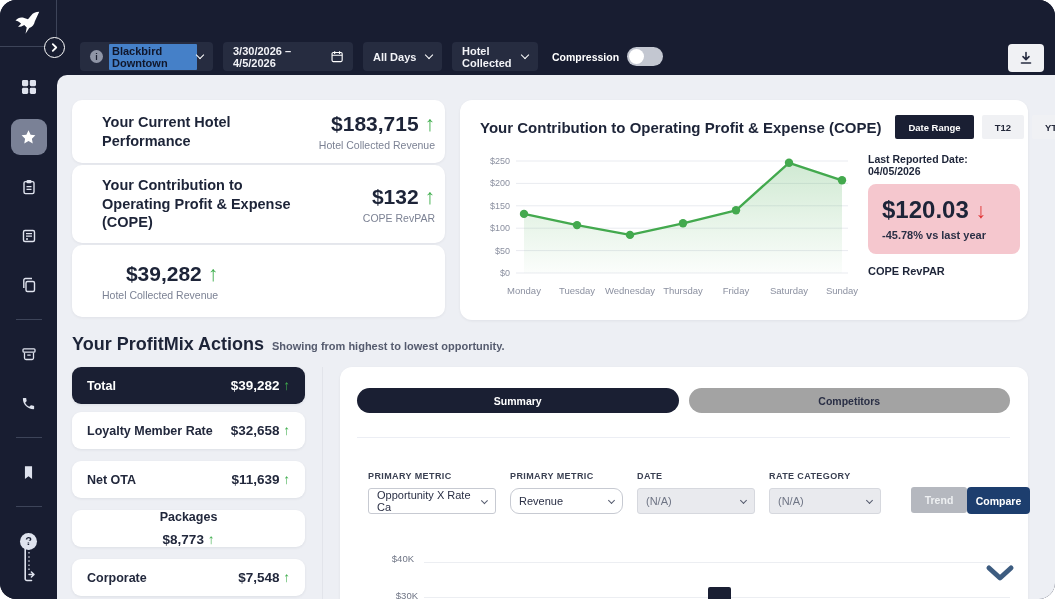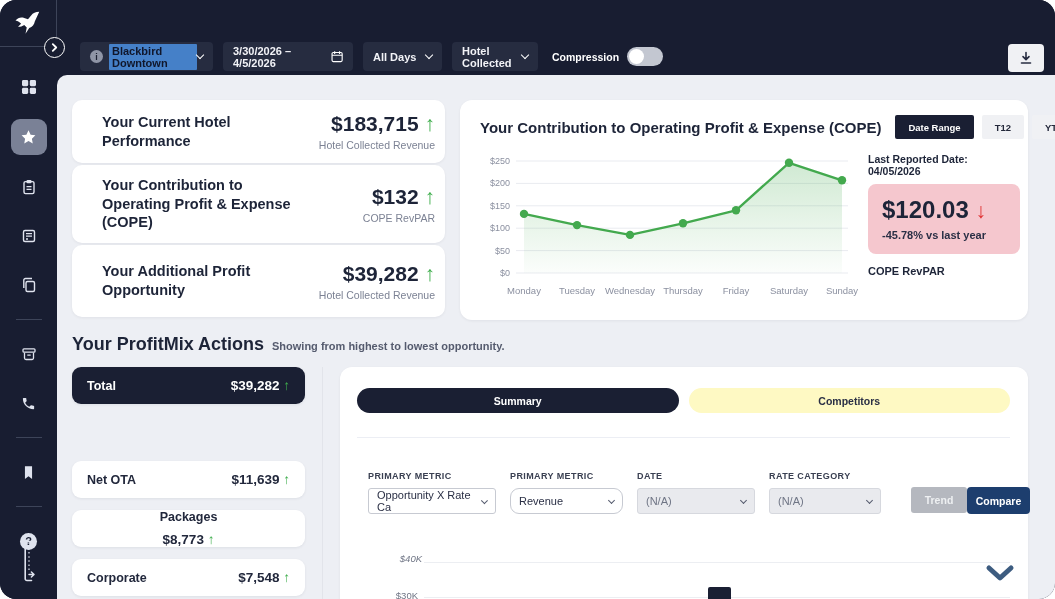--- a/index.html
+++ b/index.html
@@ -69,21 +69,21 @@
   .pm-row { position:absolute; left:15px; width:233px; height:37px; border-radius:9px; background:#fff; box-shadow:0 1px 3px rgba(20,24,40,.07); display:flex; align-items:center; justify-content:space-between; padding:0 15px; cursor:pointer; }
   .pm-row .lbl { font-size:12.5px; font-weight:bold; color:#22283c; }
   .pm-row .val { font-size:13.5px; font-weight:bold; color:#22283c; }
   .pm-row.total { background:#1a1f33; }
   .pm-row.total .lbl, .pm-row.total .val { color:#fff; }
 
   .v-div { position:absolute; left:265px; top:292px; bottom:0; width:1px; background:#e2e4ea; }
 
   .detail-panel { position:absolute; left:283px; top:292px; width:688px; height:290px; background:#fff; border-radius:12px; box-shadow:0 1px 3px rgba(20,24,40,.06); }
   .tabs { display:flex; gap:10px; padding:21px 18px 0 17px; }
-  .tab { flex:1; height:25px; border-radius:13px; font-size:10.5px; font-weight:bold; display:flex; align-items:center; justify-content:center; background:#fef9c3; color:#2a2f45; cursor:pointer; }
+  .tab { flex:1; height:25px; border-radius:13px; font-size:10.5px; font-weight:bold; display:flex; align-items:center; justify-content:center; background:#a3a3a3; color:#2a2f45; cursor:pointer; }
   .tab.active { background:#1a1f33; color:#fff; }
   .tab-div { height:1px; background:#eceef4; margin:24px 18px 0 17px; }
 
   .filters { display:flex; align-items:flex-end; gap:14px; padding:33px 0 0 28px; }
   .filter .flabel { font-size:9px; font-weight:bold; letter-spacing:.4px; color:#3a4052; margin-bottom:7px; }
   .select { height:26px; border:1px solid #c7cad2; border-radius:3px; background:#fff; display:flex; align-items:center; justify-content:space-between; padding:0 8px; font-size:11px; color:#2a2f45; cursor:pointer; }
   .select .scaret { width:5px; height:5px; border-right:1.4px solid #555b6e; border-bottom:1.4px solid #555b6e; transform:rotate(45deg); margin-top:-2px; margin-left:6px; }
   .select.disabled { background:#e9eaee; color:#6f7585; border-color:#d6d8de; cursor:default; }
   .f1 { width:128px; } .f2 { width:113px;border-radius:9px; } .f3 { width:118px; } .f4 { width:112px; }
   .btns { display:flex; margin-left:16px; }
@@ -227,21 +227,20 @@
       </div>
     </div>
     <div class="card stat-card" style="top:90px;height:78px;">
       <div class="stat-title">Your Contribution to Operating Profit &amp; Expense (COPE)</div>
       <div class="stat-right">
         <div class="stat-value"><span>$132</span> <span class="arrow-up">↑</span></div>
         <div class="stat-cap">COPE RevPAR</div>
       </div>
     </div>
     <div class="card stat-card" style="top:170px;height:72px;">
-      <div class="stat-title">Your Additional Profit Opportunity</div>
       <div class="stat-right">
         <div class="stat-value"><span>$39,282</span> <span class="arrow-up">↑</span></div>
         <div class="stat-cap">Hotel Collected Revenue</div>
       </div>
     </div>
 
     <div class="card cope-card">
       <div class="cope-head">
         <div class="cope-title">Your Contribution to Operating Profit &amp; Expense (COPE)</div>
         <div class="pill active">Date Range</div>
@@ -299,20 +298,24 @@
 
     <div class="pm-heading">
       <span class="pm-title">Your ProfitMix Actions</span>
       <span class="pm-sub">Showing from highest to lowest opportunity.</span>
     </div>
 
     <div class="pm-row total" style="top:292px;">
       <span class="lbl">Total</span>
       <span class="val"><span>$39,282</span> <span class="arrow-up">↑</span></span>
     </div>
+    <div class="pm-row" style="top:337px;">
+      <span class="lbl">Loyalty Member Rate</span>
+      <span class="val"><span>$32,658</span> <span class="arrow-up">↑</span></span>
+    </div>
     <div class="pm-row" style="top:386px;">
       <span class="lbl">Net OTA</span>
       <span class="val"><span>$11,639</span> <span class="arrow-up">↑</span></span>
     </div>
     <div class="pm-row" style="top:435px;flex-direction:column;">
       <span class="lbl">Packages</span>
       <span class="val"><span>$8,773</span> <span class="arrow-up">↑</span></span>
     </div>
     <div class="pm-row" style="top:484px;">
       <span class="lbl">Corporate</span>
@@ -356,21 +359,21 @@
             <span>(N/A)</span>
             <span class="scaret"></span>
           </div>
         </div>
         <div class="btns">
           <button class="btn-trend">Trend</button>
           <button class="btn-compare">Compare</button>
         </div>
       </div>
 
-      <div class="bc-y" style="top:186px;left:44px;font-style:italic;">$40K</div>
+      <div class="bc-y" style="top:186px;left:36px;">$40K</div>
       <div class="bc-grid" style="top:195px;"></div>
       <div class="bc-y" style="top:223px;left:40px;">$30K</div>
       <div class="bc-grid" style="top:230px;"></div>
       <div class="bc-bar" id="partial-bar" style="top: 219.5px;"></div>
       <div class="chev-btn">
         <svg width="30" height="22" viewBox="0 0 30 22">
             <path d="M4 5l11 10L26 5" fill="none" stroke="#3d5c80" stroke-width="5" stroke-linecap="round" stroke-linejoin="round"></path>
           </svg>
       </div>
     </div>

